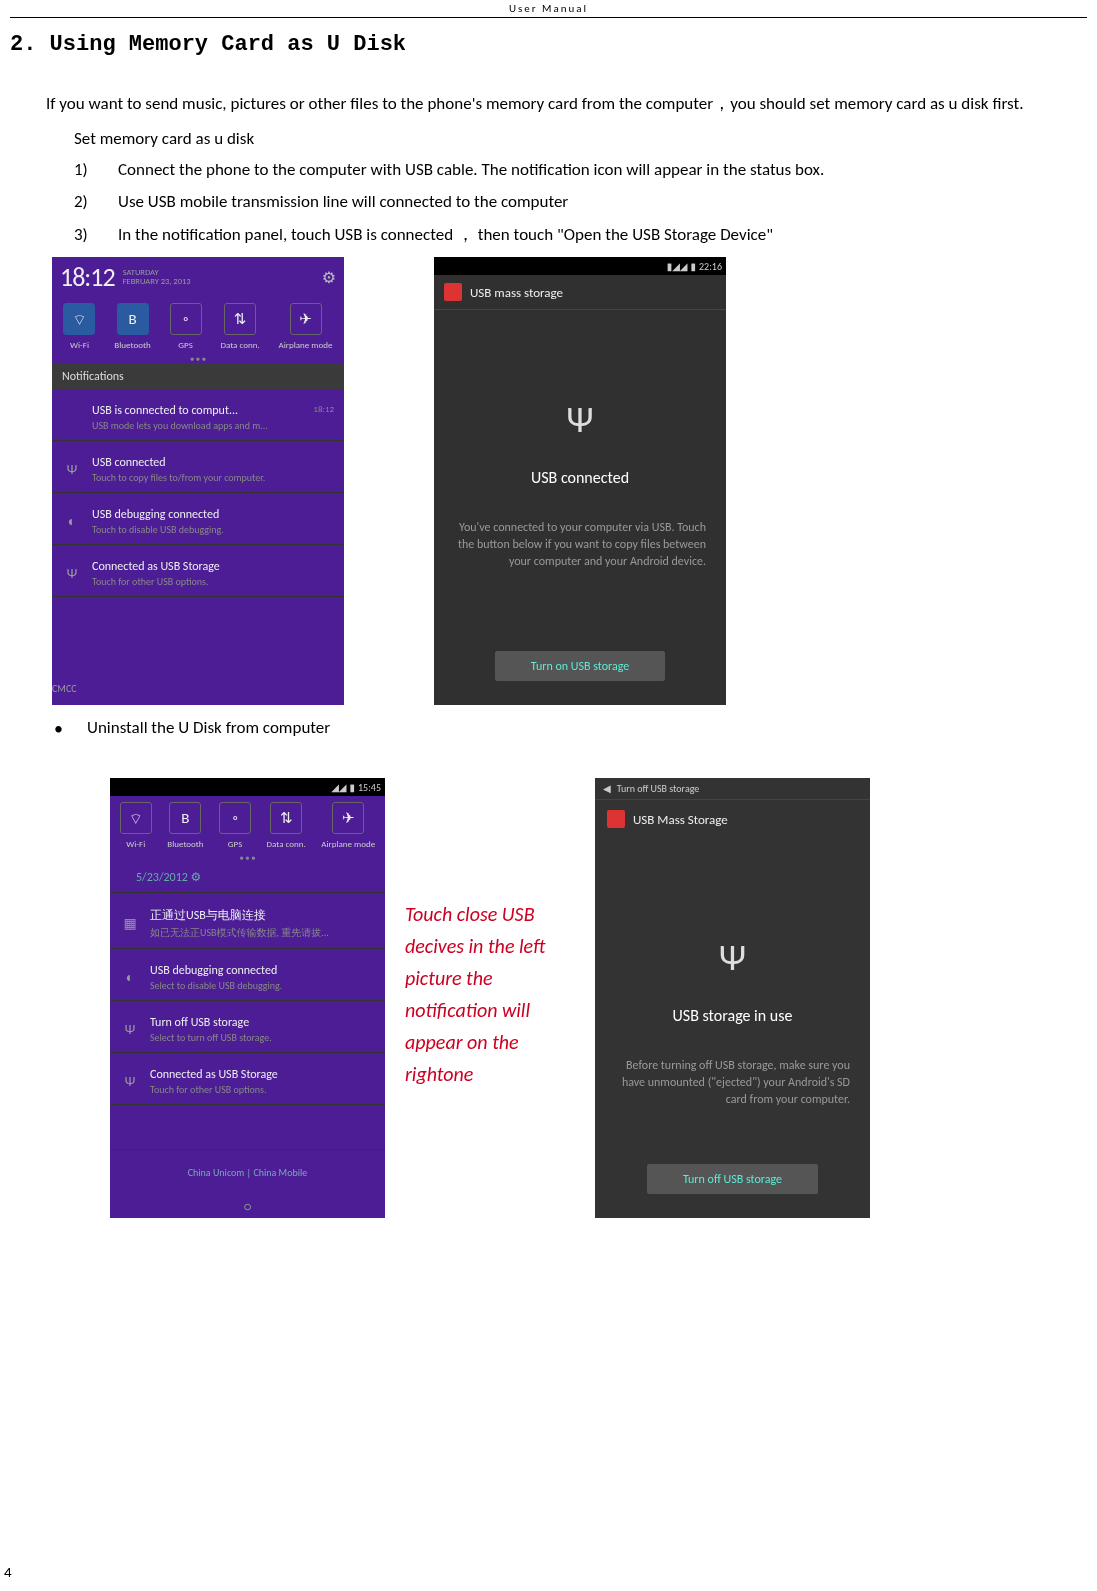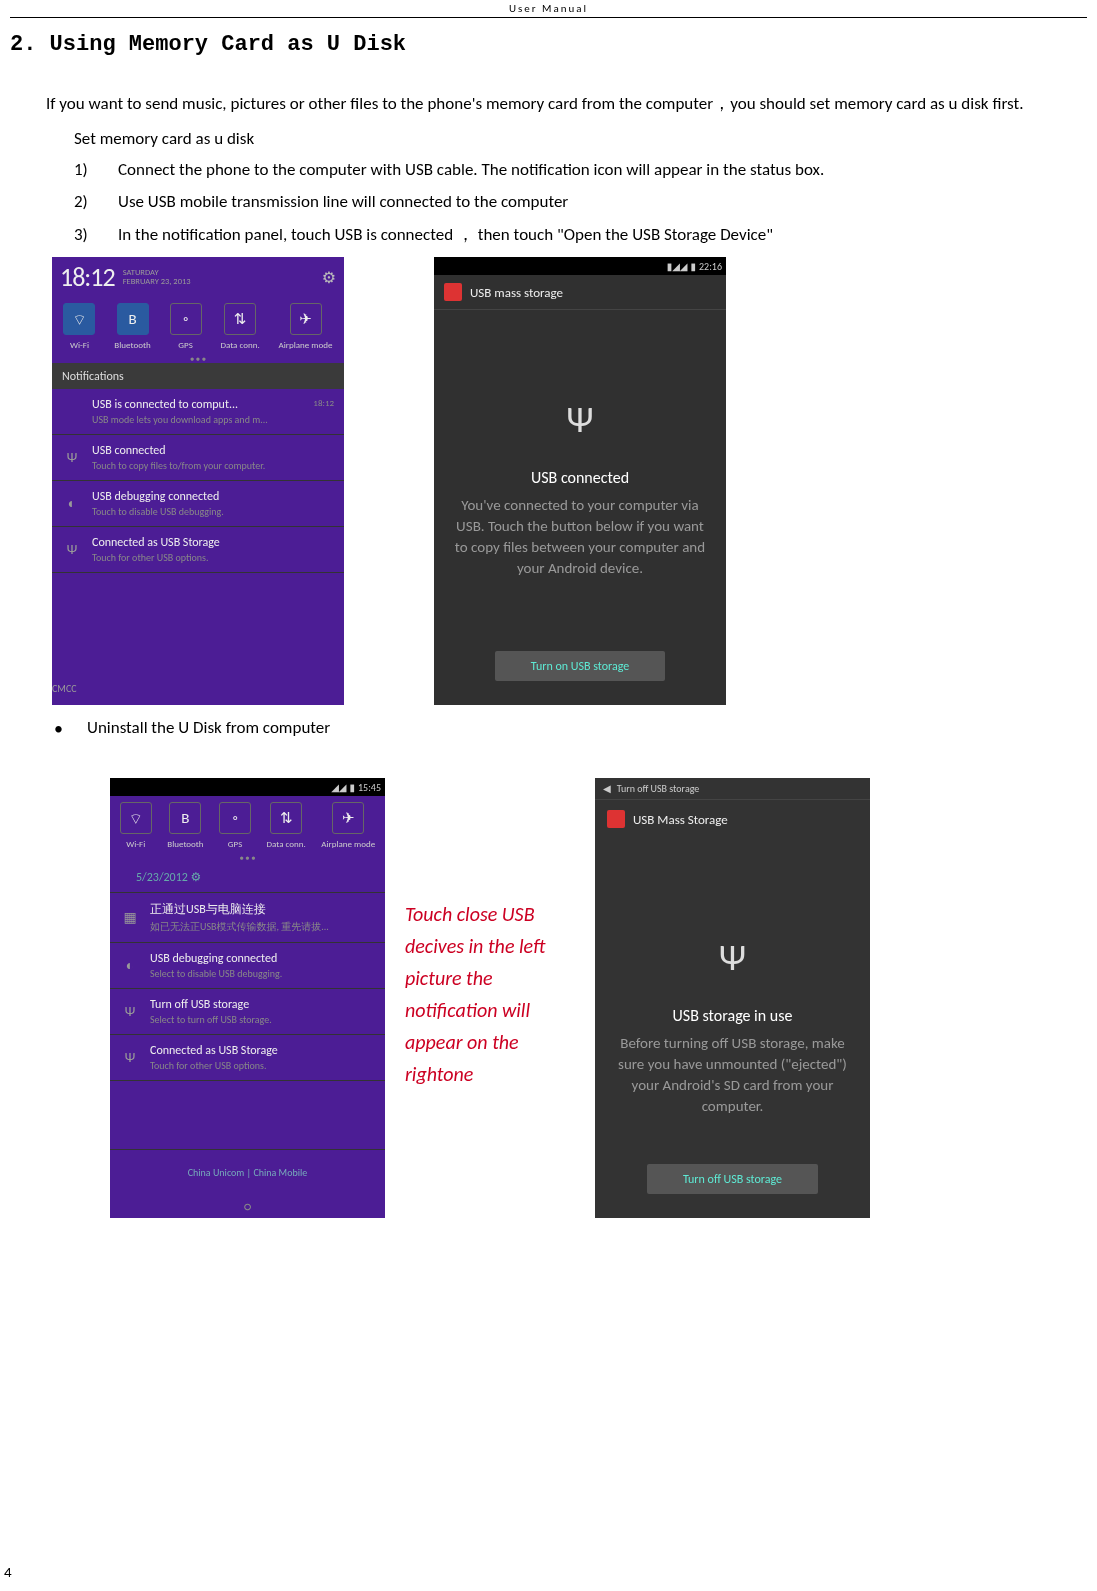--- a/index.html
+++ b/index.html
@@ -28,35 +28,35 @@
     .p1-top { display:flex; align-items:center; padding:4px 8px; gap:8px; }
     .p1-time { font-size:26px; font-weight:200; color:#eee; letter-spacing:-1px;}
     .p1-date { font-size:8.5px; color:#999; line-height:1.1; }
     .settings-icon { margin-left:auto; font-size:16px; color:#bbb; }
     .toggle-row { display:flex; justify-content:space-around; padding:6px 2px 10px 2px; }
     .toggle { display:flex; flex-direction:column; align-items:center; gap:4px; font-size:9px; color:#ccc; }
     .toggle .ic { width:32px; height:32px; border:1px solid #666; border-radius:3px; display:flex; align-items:center; justify-content:center; font-size:15px; color:#eee;}
     .toggle.on .ic { background:#2a5aa0; border-color:#2a5aa0; }
     .dots { text-align:center; font-size:7px; color:#888; margin:-6px 0 0 0;}
     .notif-hd { background:#3a3a3a; padding:6px 10px; font-size:12px; color:#ddd;}
-    .notif { display:flex; gap:10px; padding:8px 10px; border-bottom:1px solid #333; align-items:center;}
+    .notif { display:flex; gap:10px; padding:8px 10px; border-bottom:1px solid #333; align-items:center;margin-top:6px;}
     .notif .nic { width:20px; text-align:center; font-size:14px; color:#999;}
     .notif .nt { flex:1; }
     .notif .nt .t1 { font-size:12px; color:#eee; margin-bottom:2px;}
     .notif .nt .t2 { font-size:10px; color:#888;}
     .notif .tm { font-size:9px; color:#888; align-self:flex-start;}
     .carrier { text-align:left; font-size:10px; color:#999; margin-top:auto; padding:10px 0;}
 
     .p2-hdr { display:flex; align-items:center; gap:8px; padding:8px 10px; border-bottom:1px solid #444;}
     .p2-android { width:18px; height:18px; background:#d33; border-radius:2px; }
     .p2-hdr-text { font-size:13px; color:#eee; }
     .p2-body { display:flex; flex-direction:column; align-items:center; justify-content:flex-start; flex:1; padding-top:80px;}
     .p2-usb-ic { width:50px; height:60px; display:flex; align-items:center; justify-content:center; font-size:36px; color:#ddd;}
     .p2-title { color:#fff; font-size:16px; margin-top:18px;}
-    .p2-desc { color:#999; font-size:15px; text-align:center; padding:8px 20px; line-height:1.4;}
+    .p2-desc { color:#999; font-size:12px; text-align:right; padding:8px 20px; line-height:1.4;margin-top:24px;}
     .p2-btn { margin-top:auto; margin-bottom:24px; background:#555; color:#5eead4; padding:8px 36px; border-radius:2px; font-size:12px;}
 
     .bullet-row { margin: 12px 0 0 44px; font-size:17px; display:flex; gap:24px; align-items:flex-start;}
     .bullet-row .dot { font-size:18px; line-height:1.4;}
     .bullet-body { font-size:17px; }
     .bullet-sub { font-size:17px; margin-top:4px;}
 
     .screens-row2 { display:flex; gap:20px; margin:36px 0 0 100px; align-items:flex-start; }
     .phone3 { width:275px; height:440px; }
     .phone4 { width:275px; height:440px; background:#333;}

